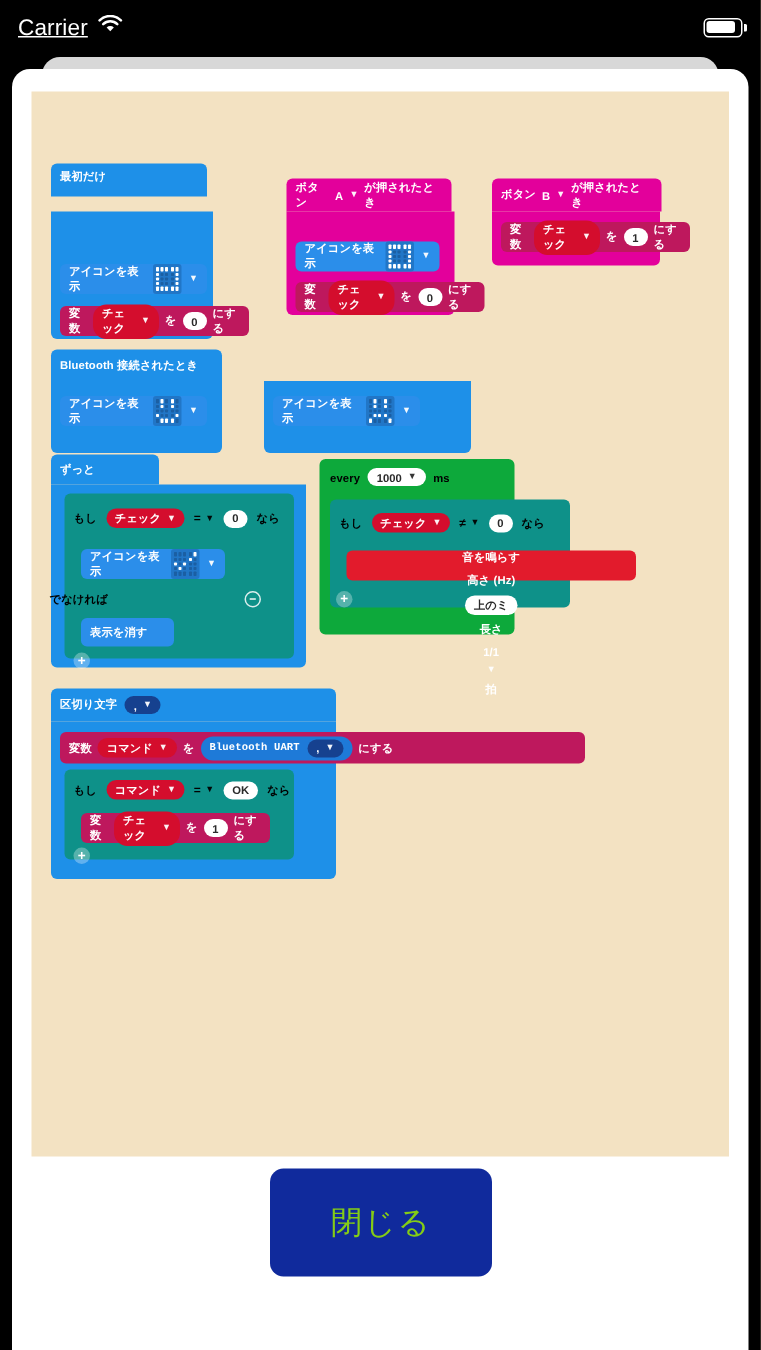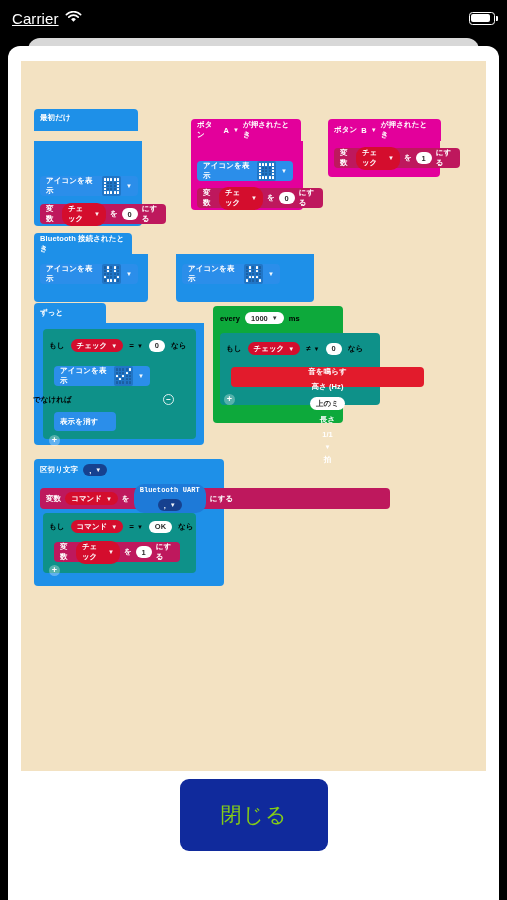--- a/index.html
+++ b/index.html
@@ -257,21 +257,21 @@
         <span class="lbl">変数</span>
         <span class="pill">
           <span>チェック</span>
           <span class="caret">▼</span>
         </span>
         <span class="lbl">を</span>
         <span class="pill white">1</span>
         <span class="lbl">にする</span>
       </div>
 
-      <div class="blk c-blue" style="left:13px; top:172px; width:98px; height:21px; border-radius:4px 4px 0 0; padding:0 6px; display:flex; align-items:center;">
+      <div class="blk c-blue" style="left:13px; top:172px; width:114px; height:21px; border-radius:4px 4px 0 0; padding:0 6px; display:flex; align-items:center;">
         <span class="lbl">Bluetooth 接続されたとき</span>
       </div>
       <div class="blk c-blue" style="left:13px; top:193px; width:114px; height:48px; border-radius:0 0 4px 4px;"></div>
 
       <div class="blk c-blue2" style="left:19px; top:203px; width:98px; height:20px; padding:0 6px; display:flex; align-items:center; gap:5px;">
         <span class="lbl">アイコンを表示</span>
         <span class="matrix">
           <i></i>
             <i class="on"></i>
             <i></i>
@@ -447,21 +447,21 @@
       </div>
       <div class="blk c-blue" style="left:13px; top:420px; width:190px; height:105px; border-radius:0 0 4px 4px;"></div>
 
       <div class="blk c-red" style="left:19px; top:427px; width:350px; height:21px; padding:0 6px; display:flex; align-items:center; gap:4px;">
         <span class="lbl">変数</span>
         <span class="pill">
           <span>コマンド</span>
           <span class="caret">▼</span>
         </span>
         <span class="lbl">を</span>
-        <span style="background:#1e7ad8; border-radius:10px; padding:2px 6px; display:inline-flex; align-items:center; gap:5px;flex-direction:column;">
+        <span style="background:#1e7ad8; border-radius:10px; padding:2px 6px; display:inline-flex; align-items:center; gap:5px;">
           <span class="lbl mono">Bluetooth UART</span>
           <span class="pill dark">
             <span>,</span>
             <span class="caret">▼</span>
           </span>
         </span>
         <span class="lbl">にする</span>
       </div>
 
       <div class="blk c-teal" style="left:22px; top:452px; width:153px; height:60px; border-radius:4px;"></div>

